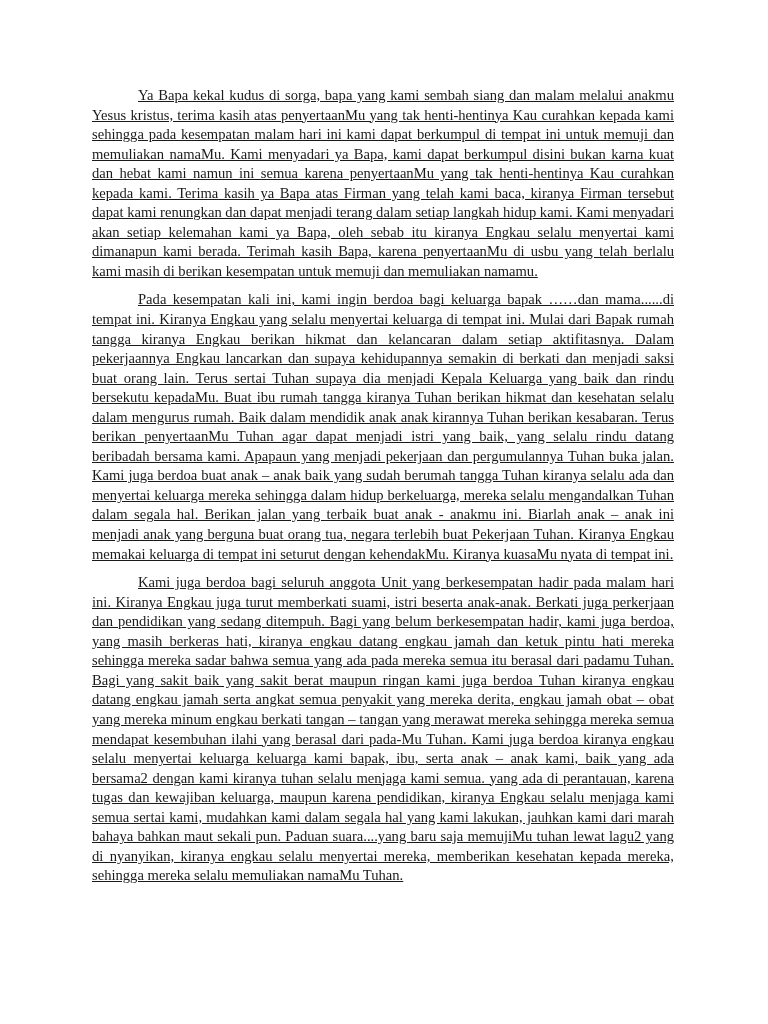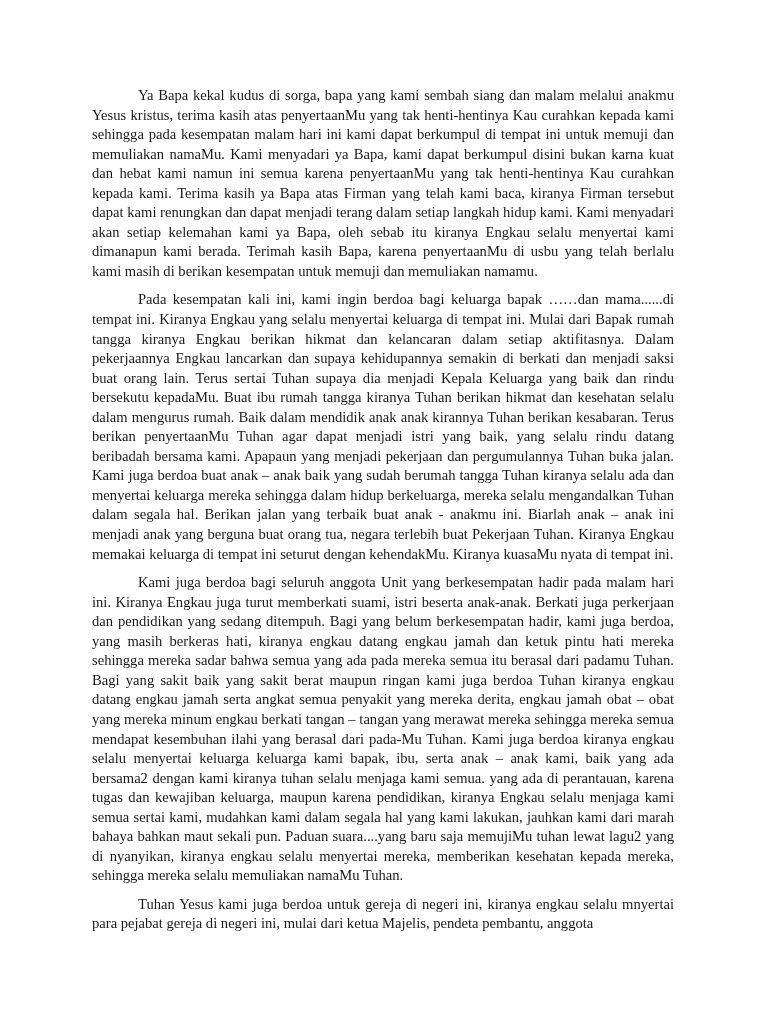--- a/index.html
+++ b/index.html
@@ -15,29 +15,29 @@
     }
     .page {
       position: absolute;
       left: 92px;
       top: 86px;
       width: 582px;
       font-family: "Liberation Serif", "DejaVu Serif", serif;
       font-size: 14.6px;
       line-height: 19.55px;
       color: #1a1a1a;
+      text-decoration: underline;
     }
     .page p {
       margin: 0 0 9px 0;
       text-align: justify;
       text-indent: 46px;
       hyphens: none;
     }
   </style>
 </head>
 <body>
 
 <div class="page">
   <p>Ya Bapa kekal kudus di sorga, bapa yang kami sembah siang dan malam melalui anakmu Yesus kristus, terima kasih atas penyertaanMu yang tak henti-hentinya Kau curahkan kepada kami sehingga pada kesempatan malam hari ini kami dapat berkumpul di tempat ini untuk memuji dan memuliakan namaMu. Kami menyadari ya Bapa, kami dapat berkumpul disini bukan karna kuat dan hebat kami namun ini semua karena penyertaanMu yang tak henti-hentinya Kau curahkan kepada kami. Terima kasih ya Bapa atas Firman yang telah kami baca, kiranya Firman tersebut dapat kami renungkan dan dapat menjadi terang dalam setiap langkah hidup kami. Kami menyadari akan setiap kelemahan kami ya Bapa, oleh sebab itu kiranya Engkau selalu menyertai kami dimanapun kami berada. Terimah kasih Bapa, karena penyertaanMu di usbu yang telah berlalu kami masih di berikan kesempatan untuk memuji dan memuliakan namamu.</p>
   <p>Pada kesempatan kali ini, kami ingin berdoa bagi keluarga bapak ……dan mama......di tempat ini. Kiranya Engkau yang selalu menyertai keluarga di tempat ini. Mulai dari Bapak rumah tangga kiranya Engkau berikan hikmat dan kelancaran dalam setiap aktifitasnya. Dalam pekerjaannya Engkau lancarkan dan supaya kehidupannya semakin di berkati dan menjadi saksi buat orang lain. Terus sertai Tuhan supaya dia menjadi Kepala Keluarga yang baik dan rindu bersekutu kepadaMu. Buat ibu rumah tangga kiranya Tuhan berikan hikmat dan kesehatan selalu dalam mengurus rumah. Baik dalam mendidik anak anak kirannya Tuhan berikan kesabaran. Terus berikan penyertaanMu Tuhan agar dapat menjadi istri yang baik, yang selalu rindu datang beribadah bersama kami. Apapaun yang menjadi pekerjaan dan pergumulannya Tuhan buka jalan. Kami juga berdoa buat anak – anak  baik yang sudah berumah tangga Tuhan kiranya selalu ada dan menyertai keluarga mereka sehingga dalam hidup berkeluarga, mereka selalu mengandalkan Tuhan dalam segala hal. Berikan jalan yang terbaik buat anak - anakmu ini. Biarlah anak – anak  ini menjadi anak yang berguna buat orang tua, negara terlebih buat Pekerjaan Tuhan. Kiranya Engkau memakai keluarga di tempat ini seturut dengan kehendakMu. Kiranya kuasaMu nyata di tempat ini.</p>
   <p>Kami juga berdoa bagi seluruh anggota Unit yang berkesempatan hadir pada malam hari ini. Kiranya Engkau juga turut memberkati suami, istri beserta anak-anak. Berkati juga perkerjaan dan pendidikan yang sedang ditempuh. Bagi yang belum berkesempatan hadir, kami juga berdoa, yang masih berkeras hati, kiranya engkau datang engkau jamah dan ketuk pintu hati mereka sehingga mereka sadar bahwa semua yang ada pada mereka semua itu berasal dari padamu Tuhan. Bagi yang sakit baik yang sakit berat maupun ringan kami juga berdoa Tuhan kiranya engkau datang engkau jamah serta angkat semua penyakit yang mereka derita, engkau jamah obat – obat yang mereka minum engkau berkati tangan – tangan yang merawat mereka sehingga mereka semua mendapat kesembuhan ilahi yang berasal dari pada-Mu Tuhan. Kami juga berdoa kiranya engkau selalu menyertai keluarga keluarga kami bapak, ibu, serta anak – anak kami, baik yang ada bersama2 dengan kami kiranya tuhan selalu menjaga kami semua. yang ada di perantauan, karena tugas dan kewajiban keluarga, maupun karena pendidikan, kiranya Engkau selalu menjaga kami semua sertai kami, mudahkan kami dalam segala hal yang kami lakukan, jauhkan kami dari marah bahaya bahkan maut sekali pun. Paduan suara....yang baru saja memujiMu tuhan lewat lagu2 yang di nyanyikan, kiranya engkau selalu menyertai mereka, memberikan kesehatan kepada mereka, sehingga mereka selalu memuliakan namaMu Tuhan.</p>
-  <p>Tuhan Yesus kami juga berdoa untuk gereja di negeri ini, kiranya engkau selalu mnyertai para pejabat gereja di negeri ini, mulai dari ketua Majelis, pendeta pembantu, anggota</p>
 </div>
 
 </body></html>

